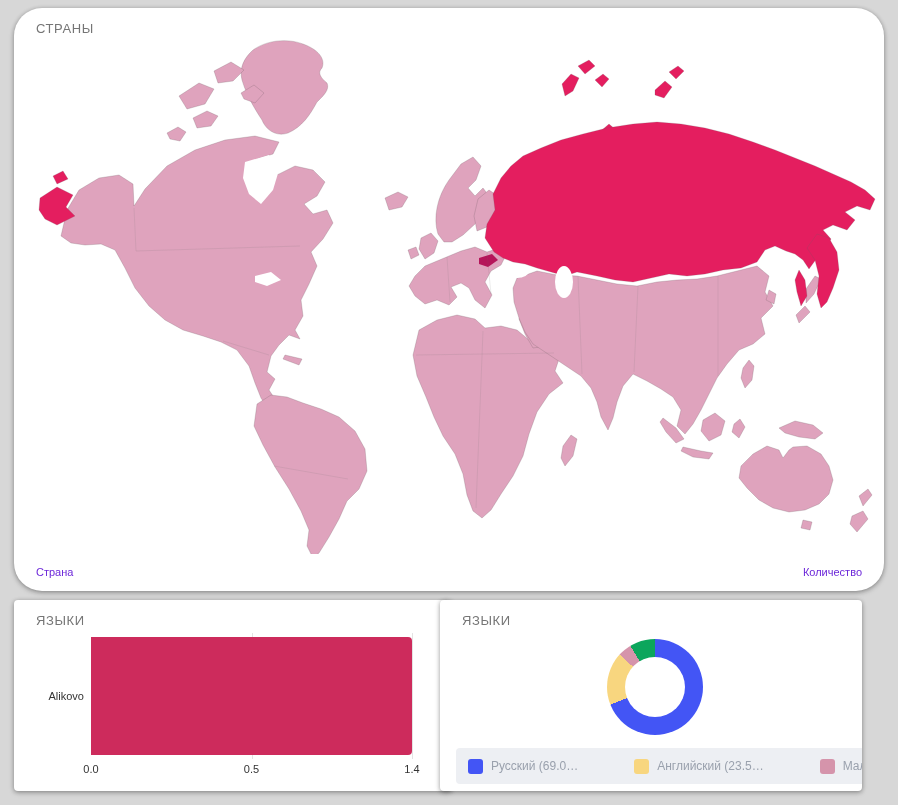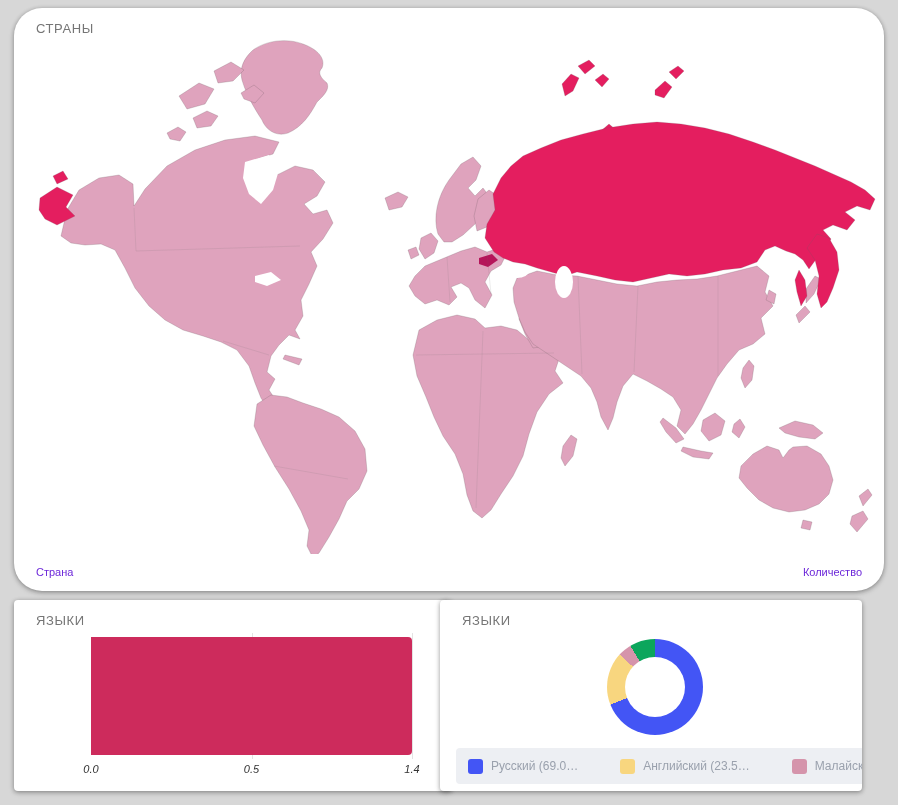--- a/index.html
+++ b/index.html
@@ -37,38 +37,38 @@
   .bar{
     position:absolute;left:0;top:0;height:100%;
     background:var(--bar-color,#cd2b5c);
     border-radius:0 4px 4px 0;
   }
   .ylab{
     position:absolute;left:6px;top:37px;height:118px;width:64px;
     display:flex;align-items:center;justify-content:flex-end;
     font-size:11px;color:#333;
   }
-  .xticks{position:absolute;left:77px;top:163px;width:321px;height:16px;font-style:italic;}
+  .xticks{position:absolute;left:77px;top:163px;width:321px;height:16px;}
   .xtick{
     position:absolute;transform:translateX(-50%);
     font-size:11px;color:#333;
   }
   .xtick:nth-child(1){left:0%;} .xtick:nth-child(2){left:50%;} .xtick:nth-child(3){left:100%;}
   
   .donut{
     position:absolute;left:167px;top:39px;width:96px;height:96px;border-radius:50%;
   }
   .donut::after{
     content:"";position:absolute;left:18px;top:18px;width:60px;height:60px;
     border-radius:50%;background:#fff;
   }
   .legend{
     position:absolute;left:16px;right:0;top:148px;height:36px;
     background:var(--legend-bg,#edeff3);border-radius:4px 0 0 4px;
-    display:flex;align-items:center;gap:42px;padding-left:12px;
+    display:flex;align-items:center;gap:56px;padding-left:12px;
     overflow:hidden;white-space:nowrap;
   }
   .legend-item{display:flex;align-items:center;gap:8px;flex:0 0 auto;}
   .swatch{width:15px;height:15px;border-radius:3px;flex:0 0 auto;}
   .legend-label{font-size:12px;color:var(--legend-text,#9aa1ad);}
 </style>
 </head>
 <body>
 
 <div class="card" id="card-map">
@@ -158,20 +158,21 @@
       <path class="bline" d="M117,170 L119,213 M119,213 L283,208 M206,303 L252,317 M399,317 L537,315 M466,293 L459,470 M561,238 L565,336 M621,248 L617,334 M701,238 L701,338 M257,428 L331,441 M430,219 L433,264 M470,215 L474,256"></path>
     </g>
   </svg>
 
   <div class="map-footer left">Страна</div>
   <div class="map-footer right">Количество</div>
 </div>
 
 <div class="card" id="card-cities">
   <div class="card-title">ЯЗЫКИ</div>
+  <div class="ylab">Alikovo</div>
   <div class="plot">
     <div class="gridline" style="left:50%"></div>
     <div class="gridline" style="left:100%"></div>
     <div class="bar" style="width: 100%;"></div>
   </div>
   <div class="xticks">
     <span class="xtick">0.0</span>
     <span class="xtick">0.5</span>
     <span class="xtick">1.4</span>
   </div>

